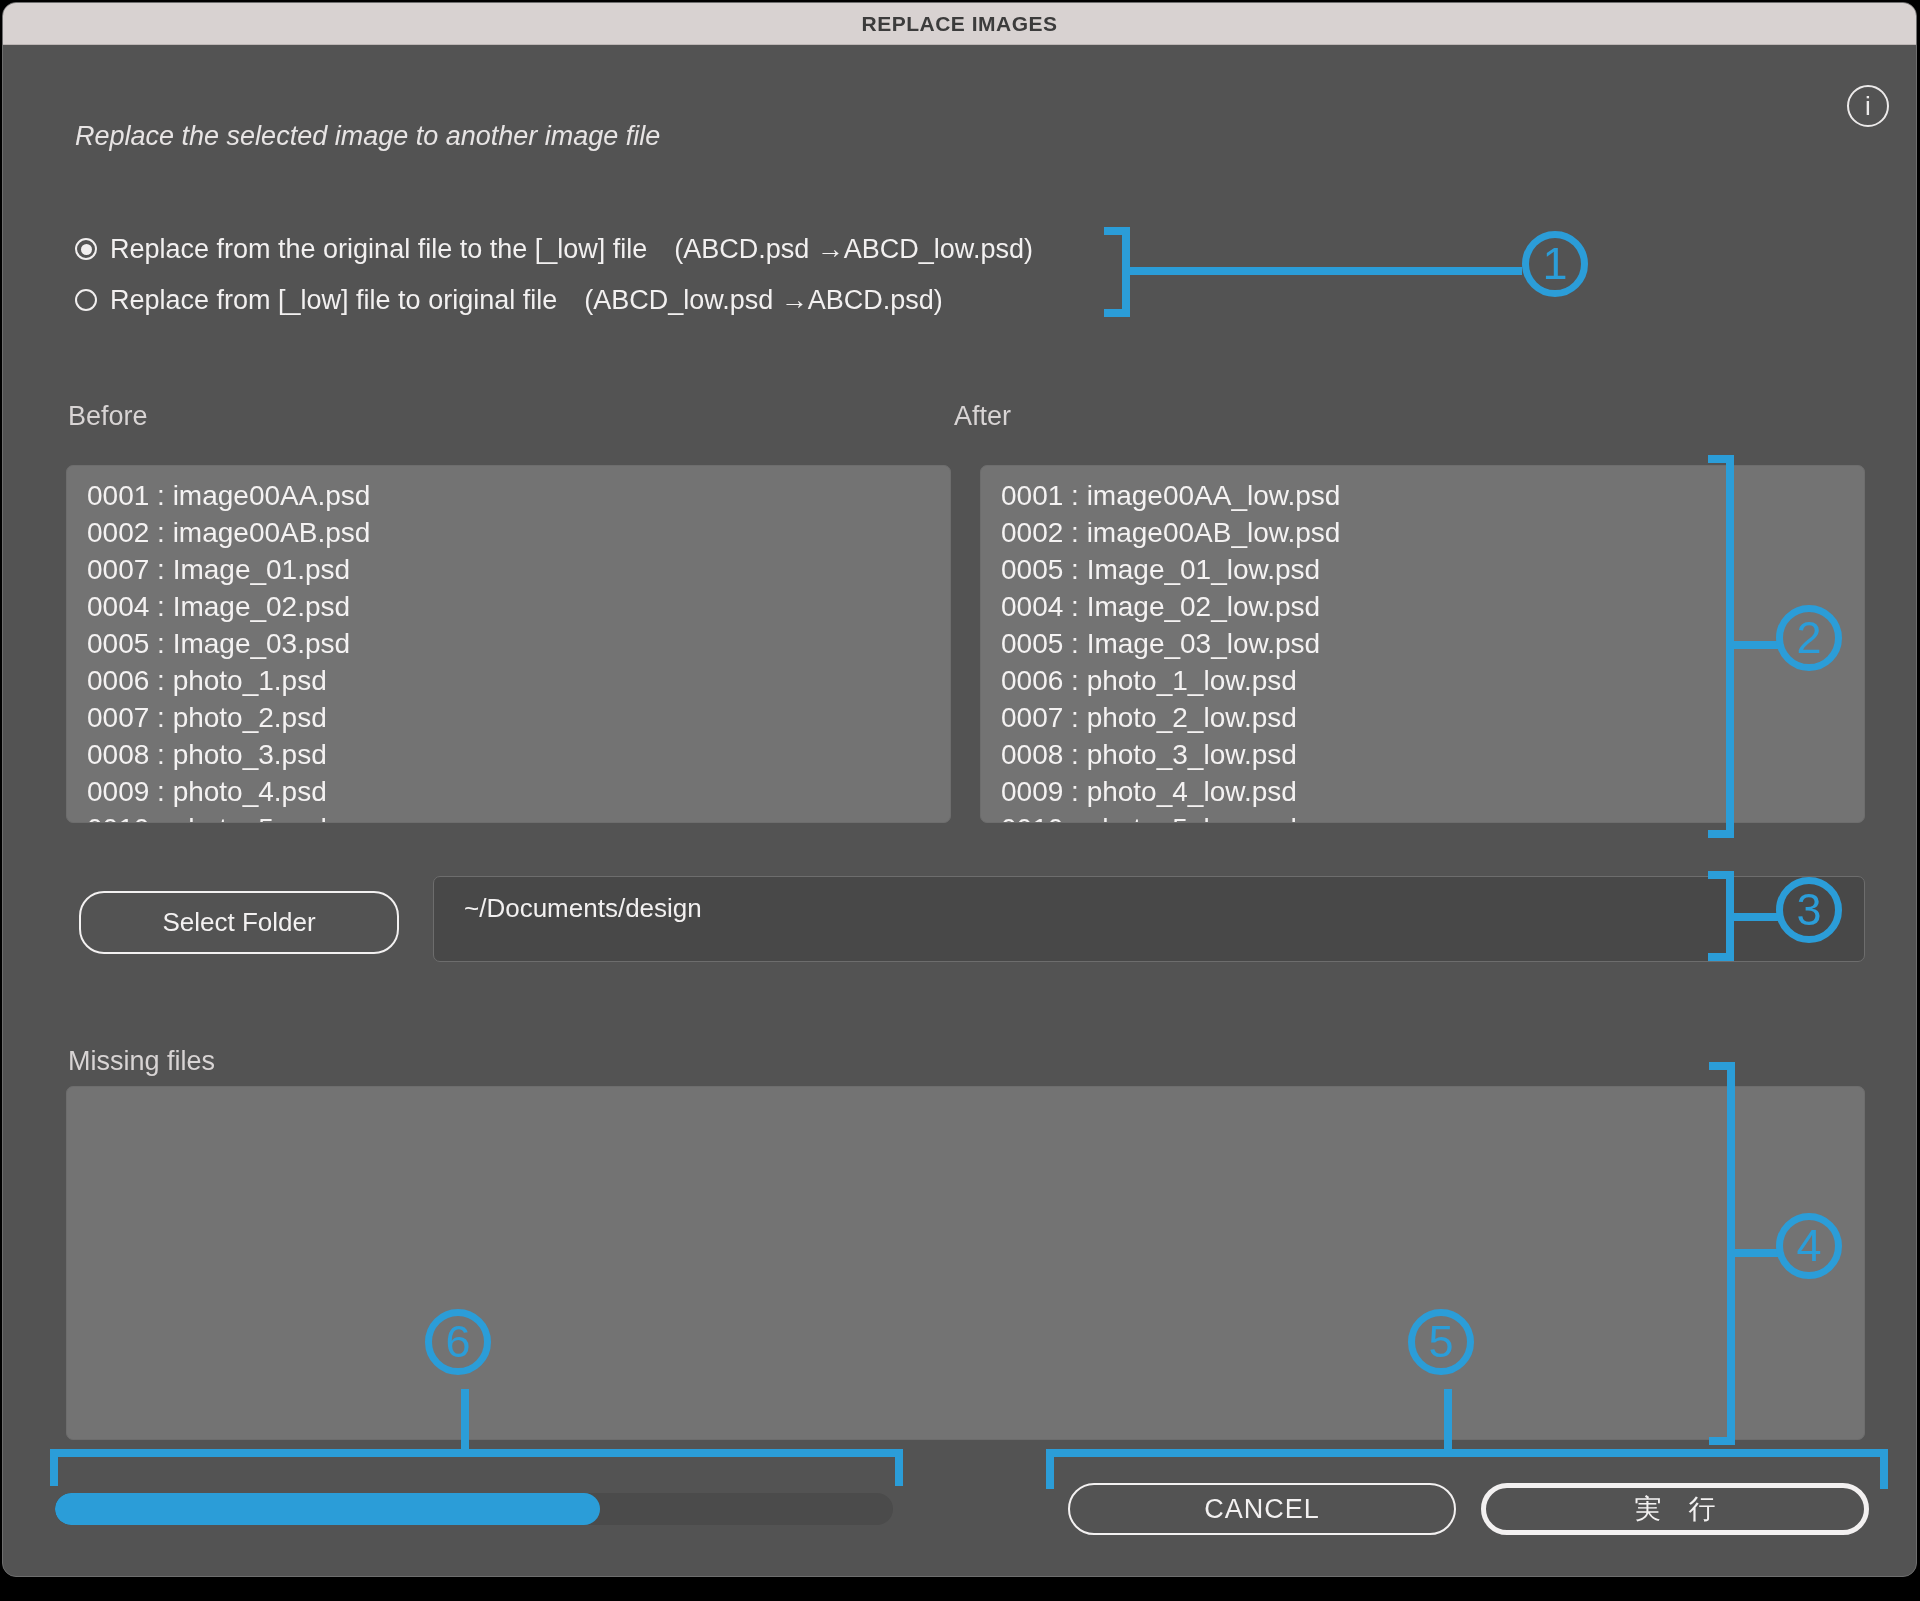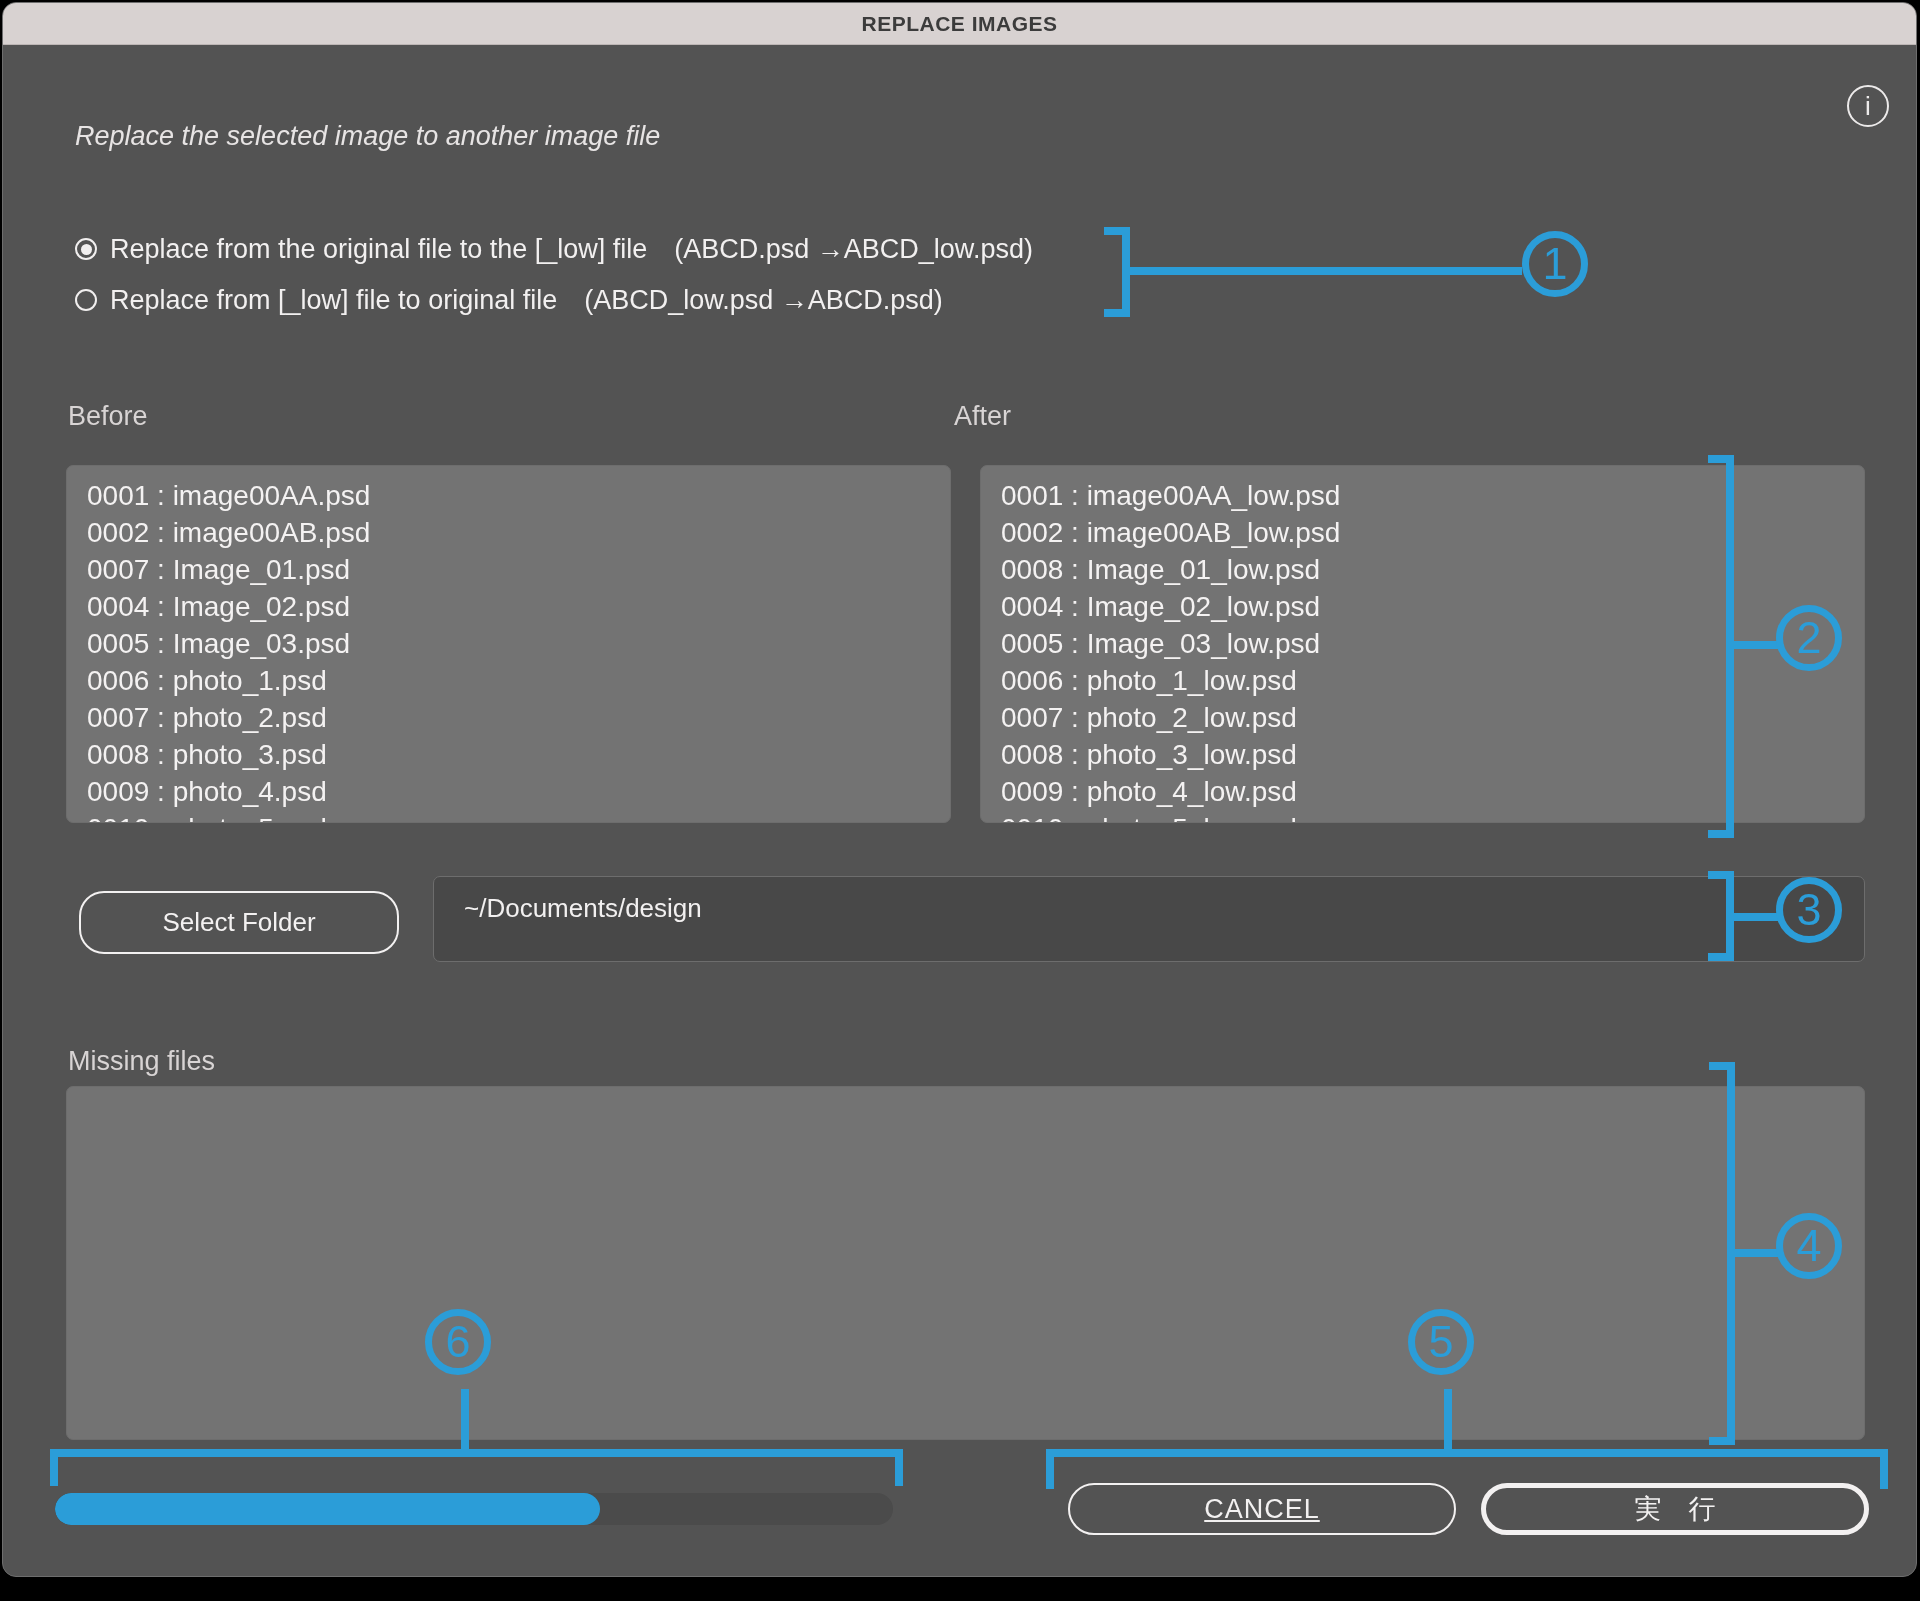--- a/index.html
+++ b/index.html
@@ -51,21 +51,21 @@
   .select-folder { left:76px; top:888px; width:320px; height:63px; font-size:26px; }
   .path-field { position:absolute; left:430px; top:873px; width:1432px; height:86px;
                 background:#484848; border:1px solid #6d6d6d; border-radius:7px; }
   .path-text { position:absolute; left:30px; top:16px; font-size:26px; color:#f2f0f0; }
 
   .progress-track { position:absolute; left:52px; top:1490px; width:838px; height:32px;
                     background:#4b4b4b; border-radius:16px; overflow:hidden; }
   .progress-fill { height:100%; background:var(--accent); border-radius:16px; }
 
   .cancel-btn { left:1065px; top:1480px; width:388px; height:52px; font-size:27px;
-                letter-spacing:1px; border-radius:27px;text-decoration:underline; }
+                letter-spacing:1px; border-radius:27px; }
   .exec-btn   { left:1478px; top:1480px; width:388px; height:52px; font-size:27px;
                 border-width:5px; border-radius:27px; }
 
   
   .annotations { position:absolute; left:0; top:0; width:1920px; height:1601px;
                  pointer-events:none; z-index:5; }
   .a-line { position:absolute; background:var(--accent); }
   .a-circle { position:absolute; width:66px; height:66px; border:7px solid var(--accent);
               border-radius:50%; color:var(--accent); background:transparent;
               display:flex; align-items:center; justify-content:center;
@@ -152,21 +152,21 @@
       <div class="list-row">0005 : Image_03.psd</div>
       <div class="list-row">0006 : photo_1.psd</div>
       <div class="list-row">0007 : photo_2.psd</div>
       <div class="list-row">0008 : photo_3.psd</div>
       <div class="list-row">0009 : photo_4.psd</div>
       <div class="list-row">0010 : photo_5.psd</div>
     </div>
   <div class="listbox after-list">
       <div class="list-row">0001 : image00AA_low.psd</div>
       <div class="list-row">0002 : image00AB_low.psd</div>
-      <div class="list-row">0008 : Image_01_low.psd</div>
+      <div class="list-row">0005 : Image_01_low.psd</div>
       <div class="list-row">0004 : Image_02_low.psd</div>
       <div class="list-row">0005 : Image_03_low.psd</div>
       <div class="list-row">0006 : photo_1_low.psd</div>
       <div class="list-row">0007 : photo_2_low.psd</div>
       <div class="list-row">0008 : photo_3_low.psd</div>
       <div class="list-row">0009 : photo_4_low.psd</div>
       <div class="list-row">0010 : photo_5_low.psd</div>
     </div>
 
   <button class="pill-btn select-folder">Select Folder</button>

